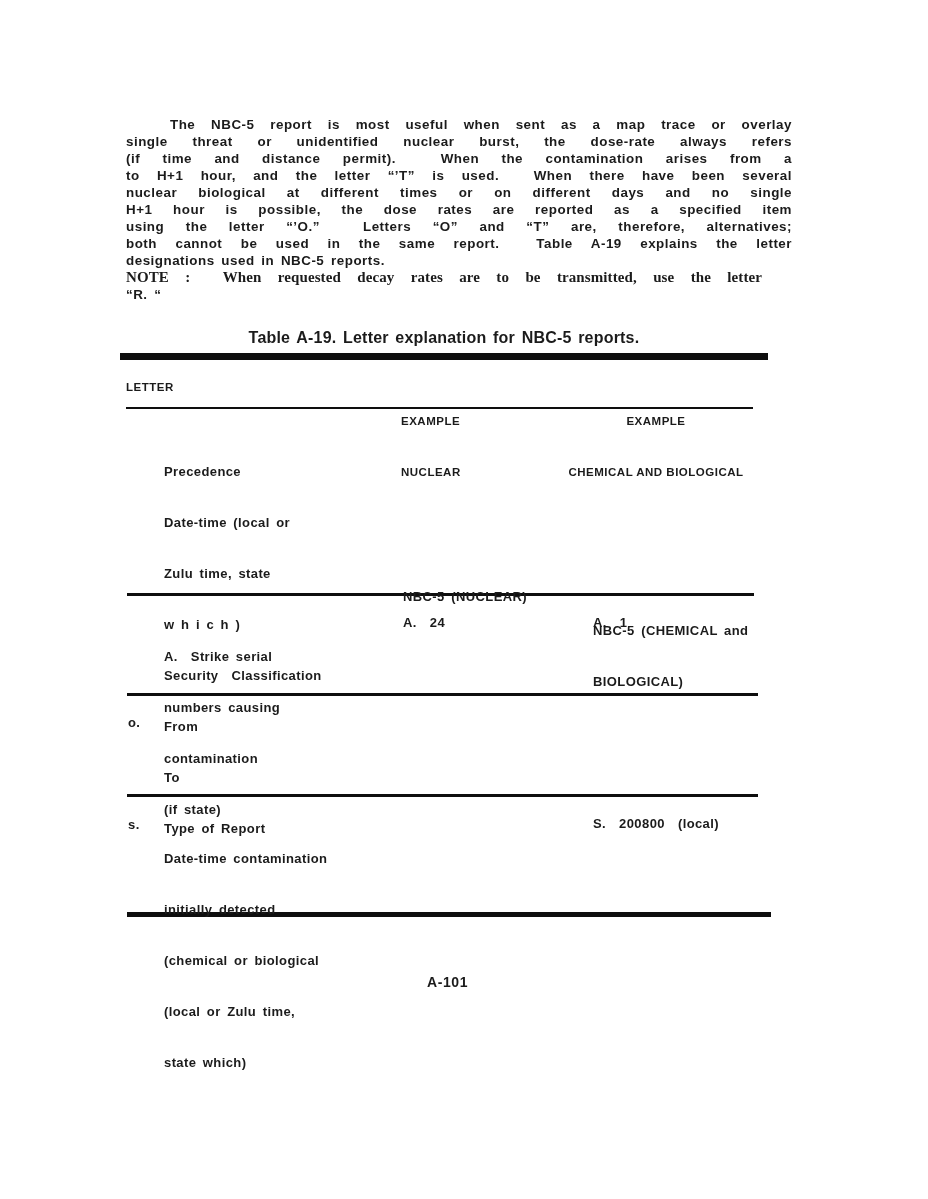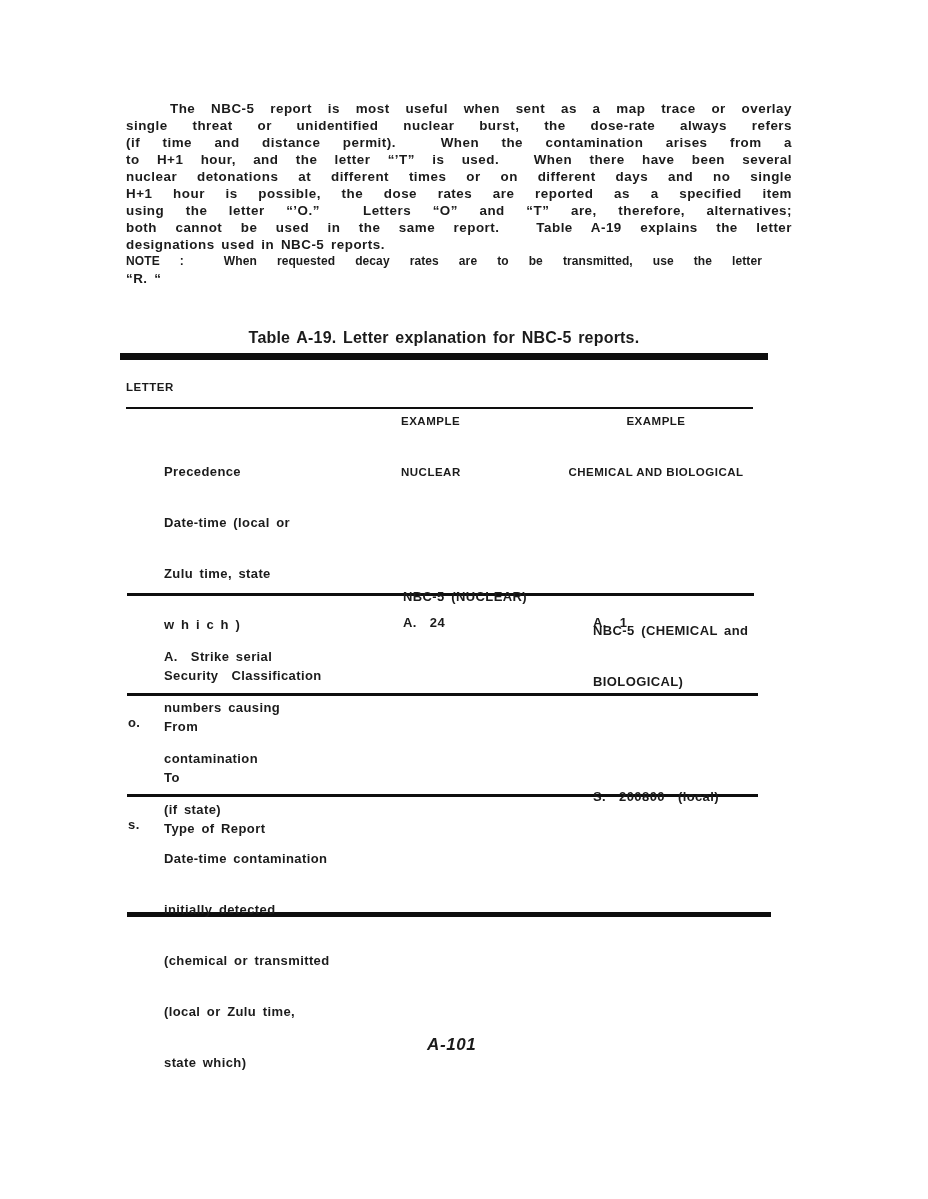--- a/index.html
+++ b/index.html
@@ -9,31 +9,31 @@
     height:1199px;
     background:#ffffff;
     font-family:"Liberation Sans","DejaVu Sans",sans-serif;
     font-weight:bold;
     color:#1b1b1b;
     -webkit-font-smoothing:antialiased;
   }
   
   .para{
     position:absolute;
-    left:126px; top:100px;
+    left:126px; top:116px;
     width:666px;
     font-size:13.4px;
     line-height:17px;
     letter-spacing:0.5px;
     word-spacing:2.5px;
   }
   .pl{text-align:justify;text-align-last:justify;-moz-text-align-last:justify;}
   .pl.first{text-indent:44px;}
   .pl.plain{text-align:left;text-align-last:left;}
-  .pl.note{width:636px;font-size:12px;letter-spacing:0.1px;}
+  .pl.note{width:636px;font-size:15px;letter-spacing:0.1px;font-family:Liberation Serif, serif;}
   
   .t-title{
     position:absolute;
     left:120px; top:329px;
     width:648px;
     text-align:center;
     font-size:16px;
     letter-spacing:0.2px;
     word-spacing:2px;
   }
@@ -56,41 +56,40 @@
   .hcell.h-nuc{left:401px;top:379px;}
   .hcell.h-chem{left:558px;top:379px;width:196px;text-align:center;}
   .cell{font-size:13px;letter-spacing:0.4px;word-spacing:2.5px;}
   .c-letter{left:128px;}
   .c-desc{left:139px;margin-left:25px;}
   .c-nuc{left:403px;}
   .c-chem{left:593px;}
   .r1{top:429px;} .r1-ex{top:548px;margin-top:40px;}
   .r2{top:614px;}
   .r3{top:714px;}
-  .r4{top:816px;} .r4-ex{top:788px;}
+  .r4{top:816px;} .r4-ex{top:815px;}
   
   .footer{
     position:absolute;
-    left:427px; top:1035px;
-    font-size:17px;
+    left:427px; top:974px;
+    font-size:14px;
     letter-spacing:0.6px;
-    font-style:italic;
   }
 </style>
 </head>
 <body>
 
 <div class="page">
 
   <div class="para">
     <div class="pl first">The NBC-5 report is most useful when sent as a map trace or overlay</div>
     <div class="pl">single threat or unidentified nuclear burst, the dose-rate always refers</div>
     <div class="pl">(if time and distance permit).&nbsp; When the contamination arises from a</div>
     <div class="pl">to H+1 hour, and the letter “’T” is used.&nbsp; When there have been several</div>
-    <div class="pl">nuclear detonations at different times or on different days and no single</div>
+    <div class="pl">nuclear biological at different times or on different days and no single</div>
     <div class="pl">H+1 hour is possible, the dose rates are reported as a specified item</div>
     <div class="pl">using the letter “’O.”&nbsp; Letters “O” and “T” are, therefore, alternatives;</div>
     <div class="pl">both cannot be used in the same report.&nbsp; Table A-19 explains the letter</div>
     <div class="pl plain">designations used in NBC-5 reports.</div>
     <div class="pl note">NOTE :&nbsp; When requested decay rates are to be transmitted, use the letter</div>
     <div class="pl plain">“R. “</div>
   </div>
 
   <div class="t-title">Table A-19. Letter explanation for NBC-5 reports.</div>
 
@@ -135,21 +134,21 @@
   </div>
   <div class="cell c-nuc r2">A.  24</div>
   <div class="cell c-chem r2">A.  1</div>
 
   <div class="cell c-letter r3">o.</div>
 
   <div class="cell c-letter r4">s.</div>
   <div class="cell c-desc r4">
     <div>Date-time contamination</div>
     <div>initially detected</div>
-    <div>(chemical or transmitted</div>
+    <div>(chemical or biological</div>
     <div>(local or Zulu time,</div>
     <div>state which)</div>
   </div>
   <div class="cell c-chem r4-ex">S.  200800  (local)</div>
 
   <div class="footer">A-101</div>
 
 </div>
 
 </body></html>

